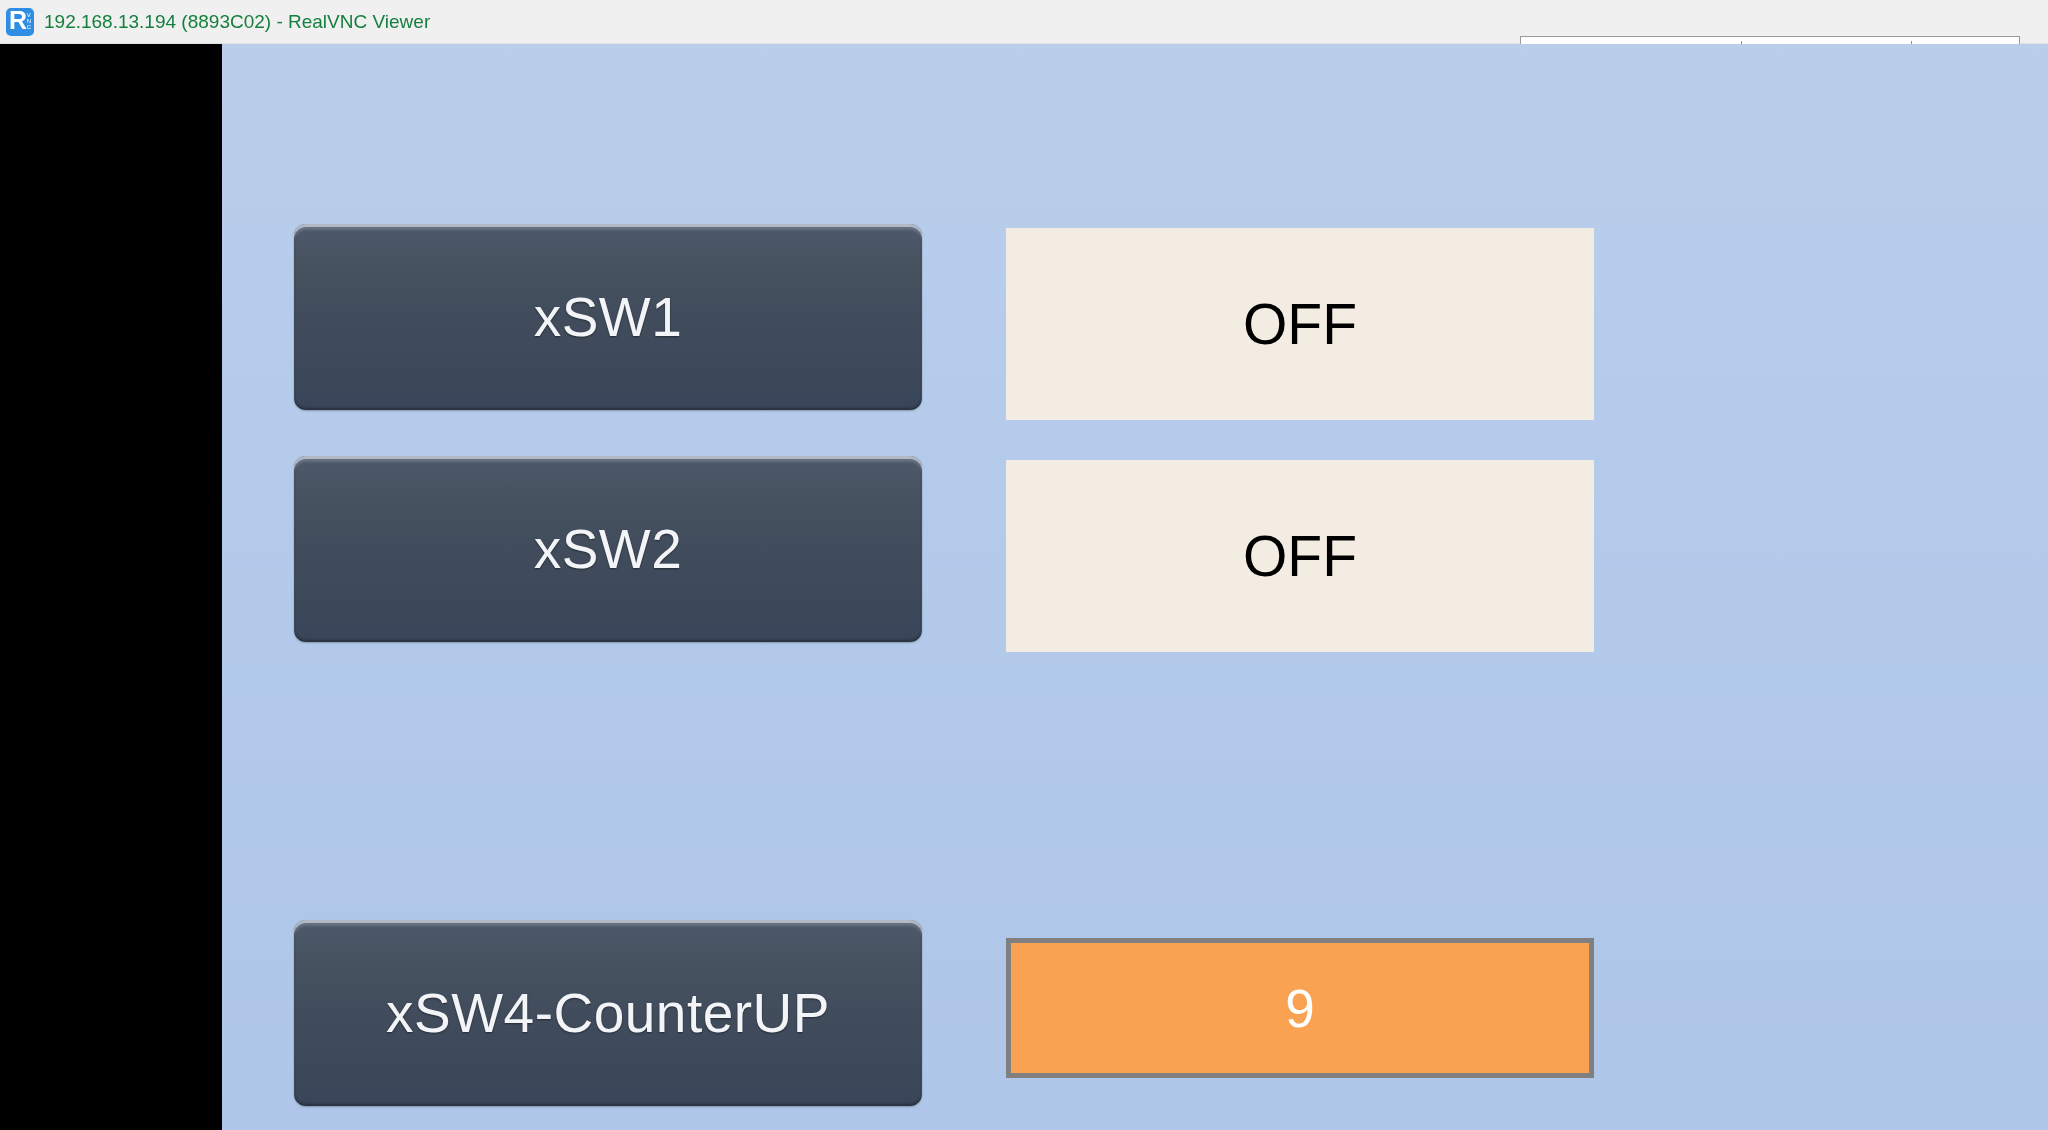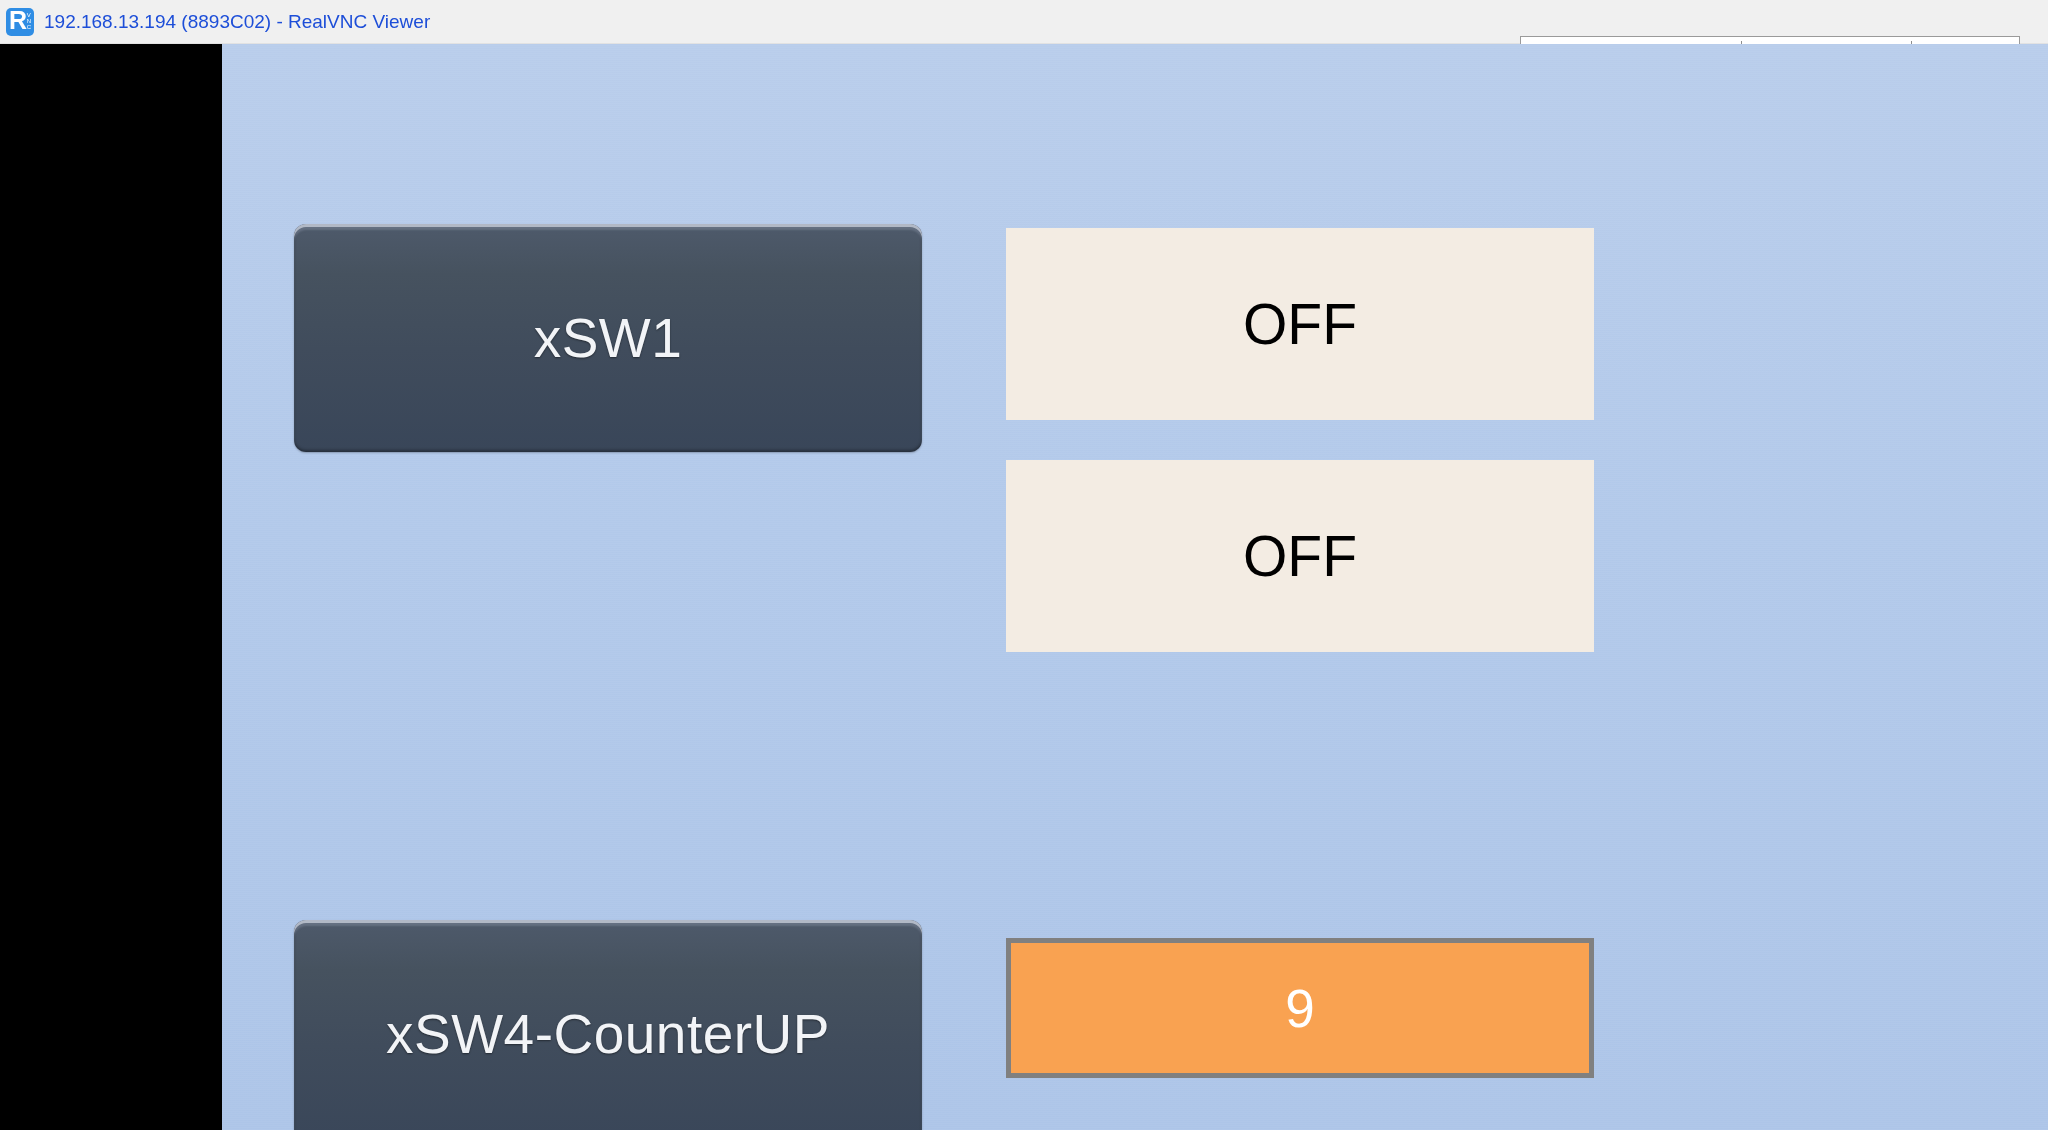--- a/index.html
+++ b/index.html
@@ -60,21 +60,21 @@
     top: 4px;
     font-family: "Liberation Sans", sans-serif;
     font-size: 6px;
     line-height: 6px;
     color: #ffffff;
     text-align: center;
     letter-spacing: 0px;
   }
   .title-text {
     font-size: 19px;
-    color: #1d4ed8;
+    color: #15803d;
     white-space: nowrap;
     font-family: "Liberation Sans", sans-serif;
   }
 
   
   .toolbar-sliver {
     position: absolute;
     left: 1520px;
     top: 36px;
     width: 500px;
@@ -128,21 +128,21 @@
     height: 186px;
     margin-bottom: 46px;
   }
 
   
   .sw-button {
     position: absolute;
     left: 0;
     top: 40px;
     width: 628px;
-    height: 228px;
+    height: 186px;
     border-radius: 12px;
     background: linear-gradient(180deg, #4e5a6b 0%, #46525f 22%, #404c5c 55%, #394659 100%);
     box-shadow:
       inset 0 3px 0 rgba(190,198,210,0.85),
       inset 0 6px 2px rgba(120,132,150,0.55),
       inset 0 -2px 3px rgba(0,0,0,0.35),
       0 1px 2px rgba(0,0,0,0.25);
     display: flex;
     align-items: center;
     justify-content: center;
@@ -219,20 +219,23 @@
       <div class="row">
         <div class="sw-button">
           <span class="label">xSW1</span>
         </div>
         <div class="display-box flat">
           <span>OFF</span>
         </div>
       </div>
 
       <div class="row">
+        <div class="sw-button">
+          <span class="label">xSW2</span>
+        </div>
         <div class="display-box flat">
           <span>OFF</span>
         </div>
       </div>
 
       <div class="row">
       </div>
 
       <div class="row">
         <div class="sw-button">

